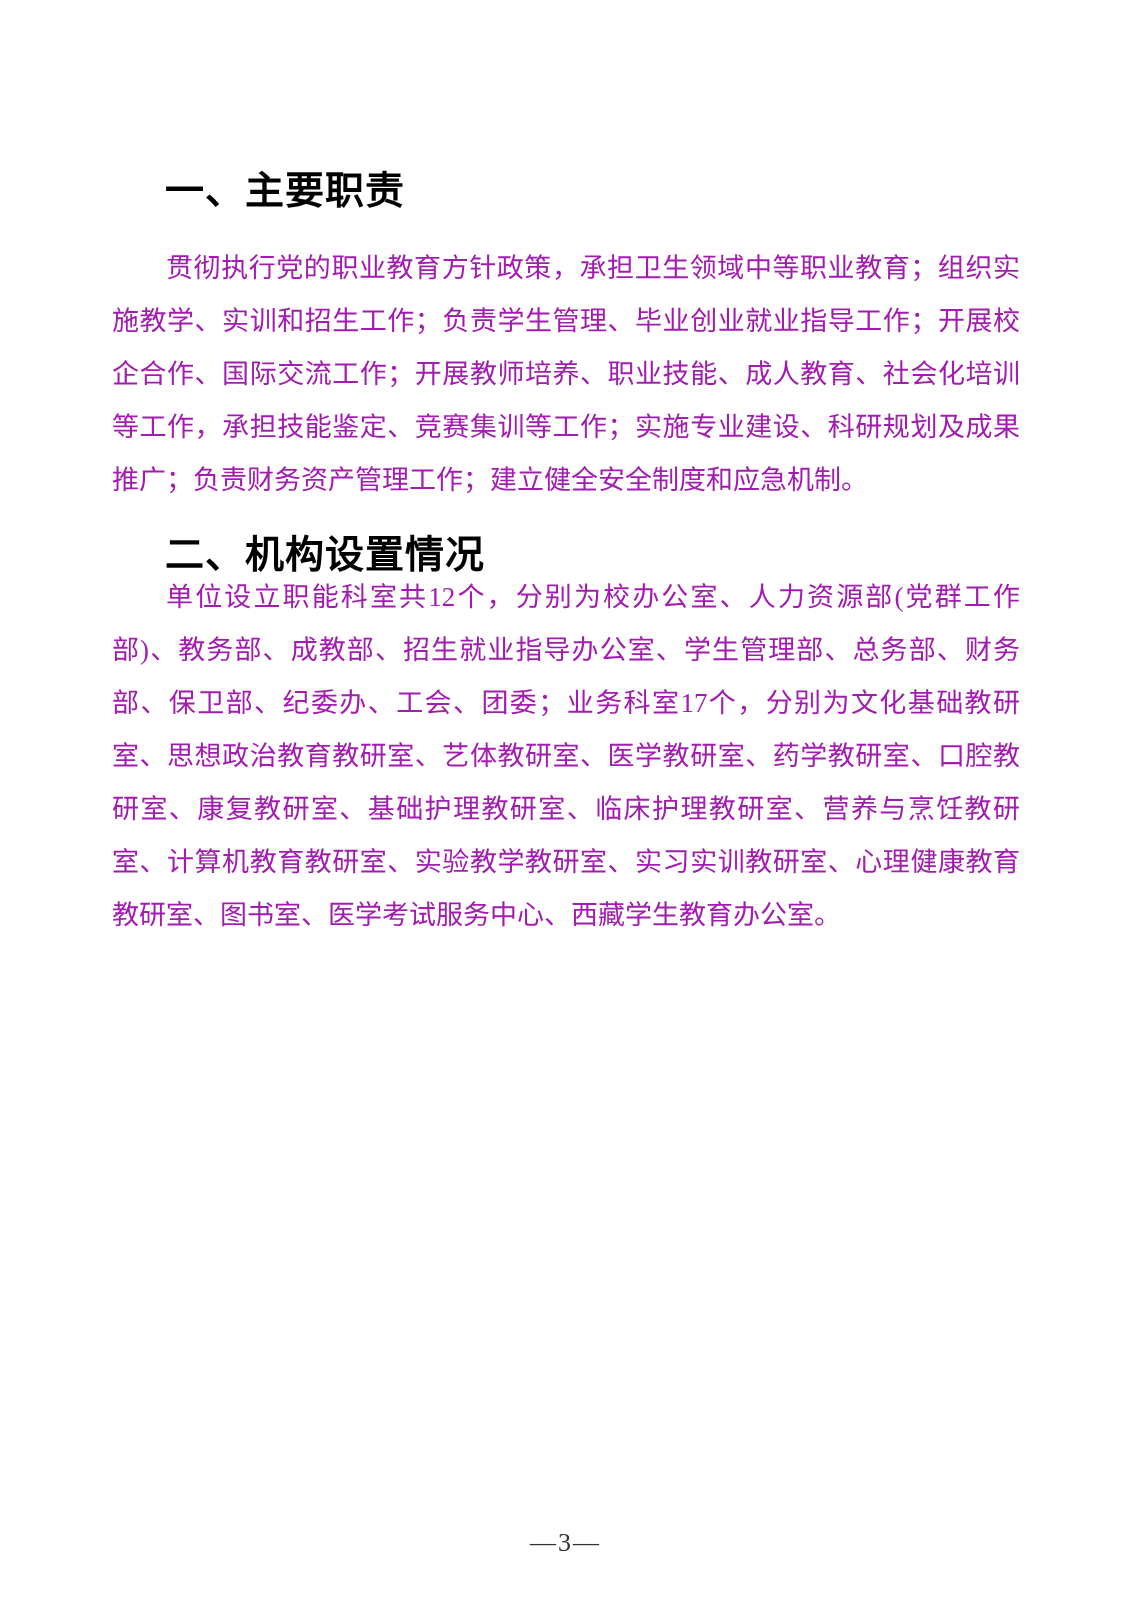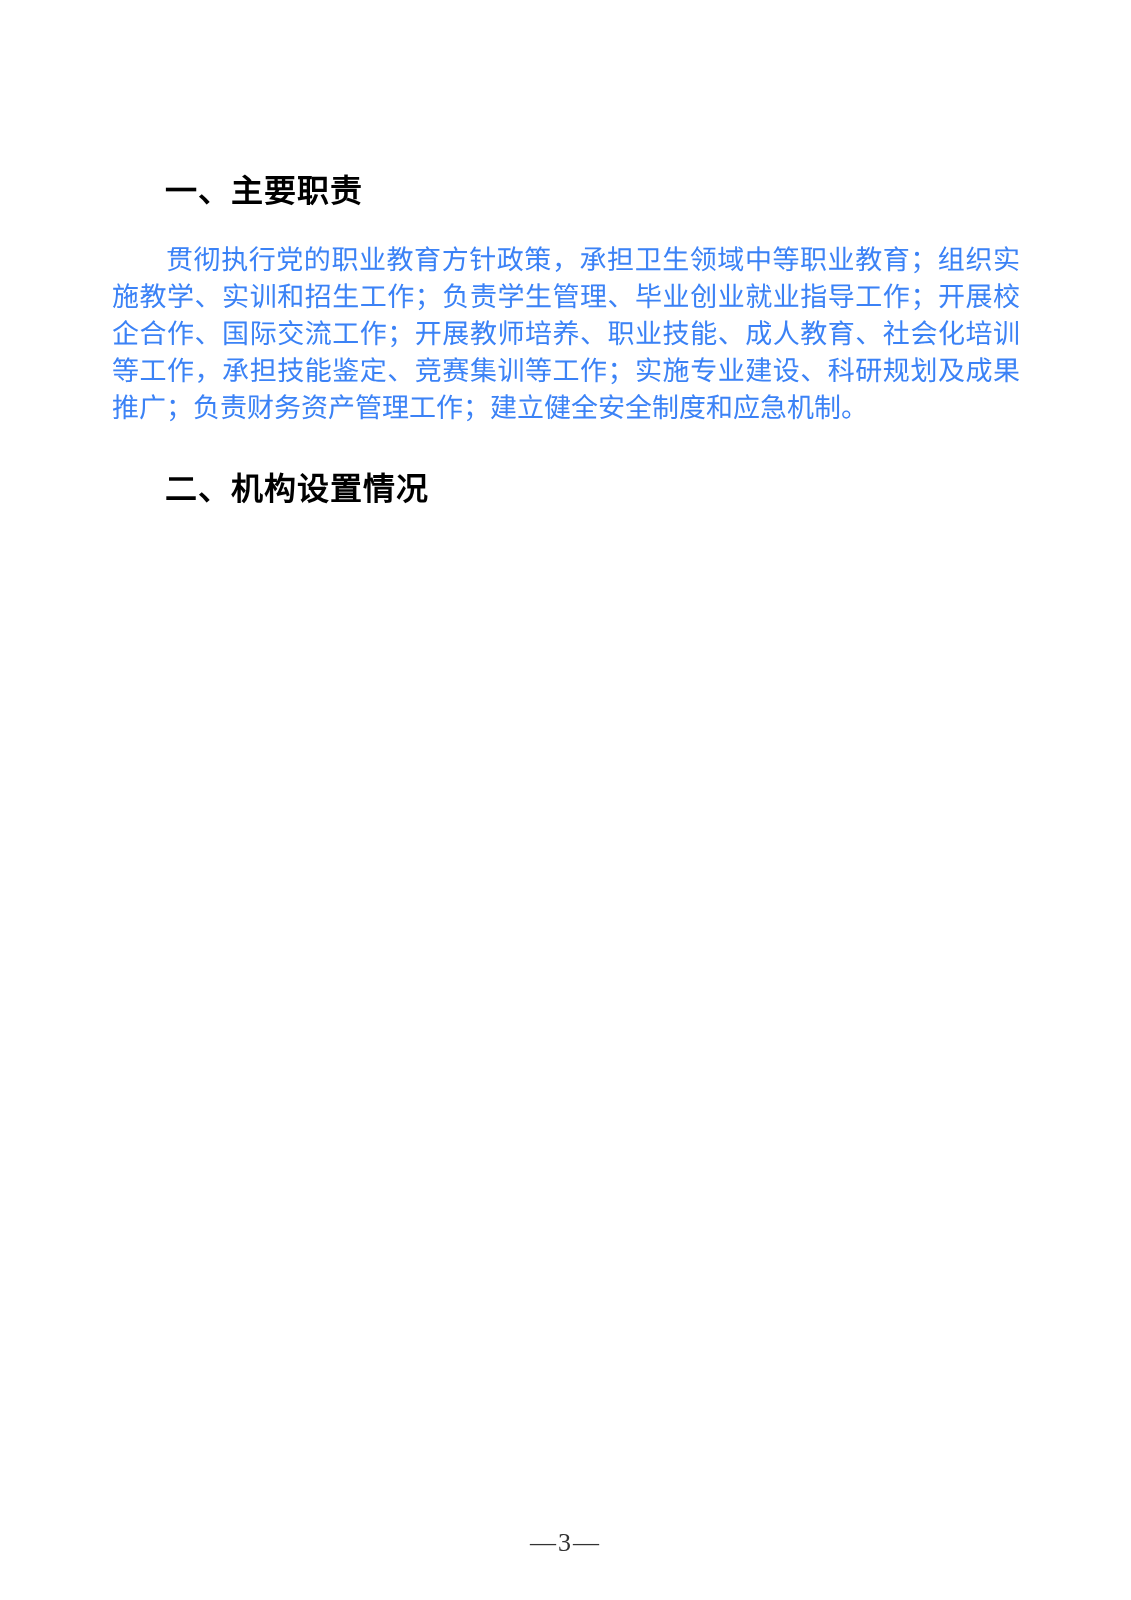--- a/index.html
+++ b/index.html
@@ -20,38 +20,38 @@
     position: absolute;
     top: 175px;
     left: 112px;
     width: 908px;
   }
   .heading {
     margin: 0;
     padding: 0;
     font-family: "Liberation Sans", sans-serif;
     font-weight: bold;
-    font-size: 32px;
+    font-size: 39px;
     line-height: 32px;
     color: #000000;
     text-indent: 53px;
     letter-spacing: 1px;
   }
   .heading-2 {
-    margin-top: 46px;
+    margin-top: 32px;
   }
   p.body {
     margin: 0;
     padding: 0;
     font-size: 27px;
-    line-height: 37px;
+    line-height: 53px;
     text-align: justify;
     text-justify: inter-character;
     text-indent: 2em;
-    color: #3b82f6;
+    color: #a21caf;
     word-break: break-all;
   }
   p.after-heading {
     margin-top: 35px;
   }
   .page-number {
     position: absolute;
     left: 0;
     width: 100%;
     bottom: 42px;
@@ -68,17 +68,18 @@
 <div class="page">
   <div class="content">
 
     <h2 class="heading">一、主要职责</h2>
 
     <p class="body after-heading">贯彻执行党的职业教育方针政策，承担卫生领域中等职业教育；组织实施教学、实训和招生工作；负责学生管理、毕业创业就业指导工作；开展校企合作、国际交流工作；开展教师培养、职业技能、成人教育、社会化培训等工作，承担技能鉴定、竞赛集训等工作；实施专业建设、科研规划及成果推广；负责财务资产管理工作；建立健全安全制度和应急机制。</p>
 
     <h2 class="heading heading-2">二、机构设置情况</h2>
 
 
+    <p class="body">单位设立职能科室共12个，分别为校办公室、人力资源部(党群工作部)、教务部、成教部、招生就业指导办公室、学生管理部、总务部、财务部、保卫部、纪委办、工会、团委；业务科室17个，分别为文化基础教研室、思想政治教育教研室、艺体教研室、医学教研室、药学教研室、口腔教研室、康复教研室、基础护理教研室、临床护理教研室、营养与烹饪教研室、计算机教育教研室、实验教学教研室、实习实训教研室、心理健康教育教研室、图书室、医学考试服务中心、西藏学生教育办公室。</p>
 
   </div>
 
   <div class="page-number">—3—</div>
 </div>
 
 </body></html>

